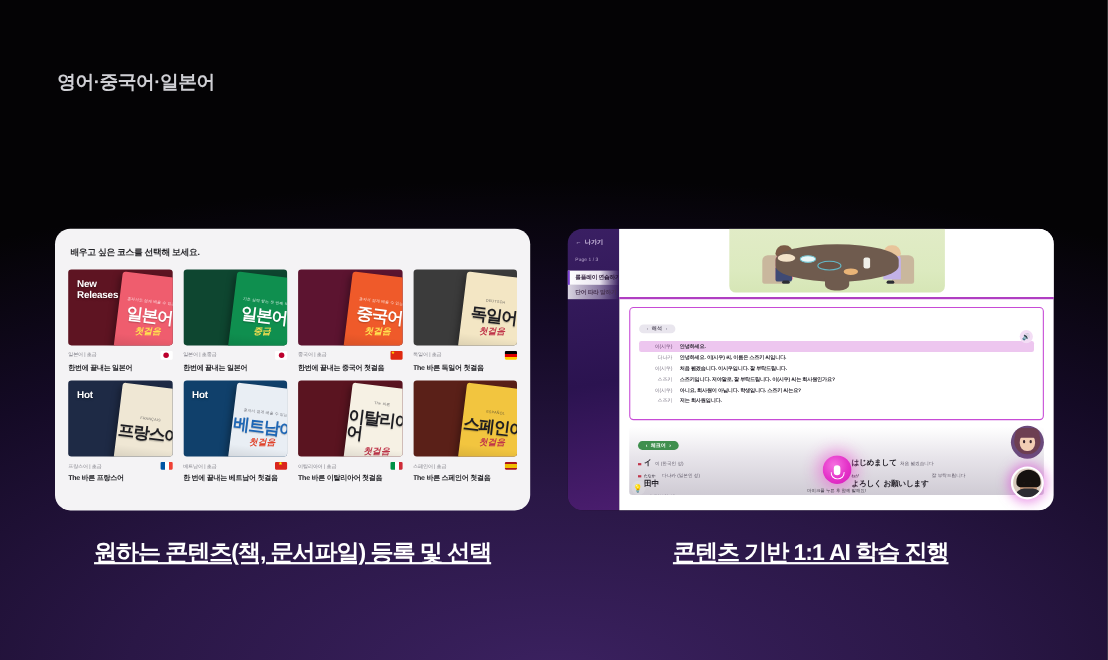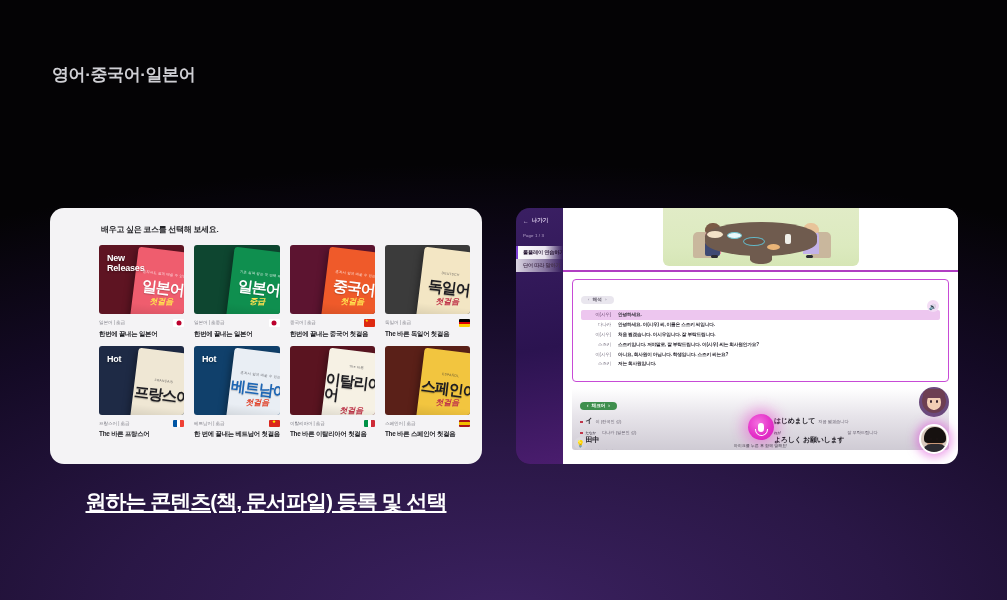--- a/index.html
+++ b/index.html
@@ -73,21 +73,21 @@
     width: 12px; height: 6px; left: 3.5px; bottom: 3px;
     border-radius: 0 0 12px 12px; background: #fff;
   }
 
   
   .panel {
     position: absolute;
     border-radius: 14px;
     overflow: hidden;
   }
-  .panel-left  { left: 50px;  top: 208px; width: 432px; height: 256px; background: #f4f3f5; padding-left: 37px; }
+  .panel-left  { left: 50px;  top: 208px; width: 432px; height: 256px; background: #f4f3f5; }
   .panel-right { left: 516px; top: 208px; width: 442px; height: 256px; background: #1b0f2c; }
 
   .panel-caption {
     position: absolute; top: 488px;
     font-size: 21px; font-weight: 700; letter-spacing: -1px;
     color: #ffffff; text-align: center; white-space: nowrap; text-decoration: underline;
   }
   .cap-left  { left: 50px;  width: 432px; }
   .cap-right { left: 516px; width: 442px; }
 
@@ -665,14 +665,15 @@
               <span class="u-hair"></span>
             <span class="u-eye u-eye-l"></span>
               <span class="u-eye u-eye-r"></span>
             <span class="u-body"></span>
           </div>
         </div>
 
       </div>
     </div>
   </div>
+  <div class="panel-caption cap-right">콘텐츠 기반 1:1 AI 학습 진행</div>
 
 </div>
 
 </body></html>

